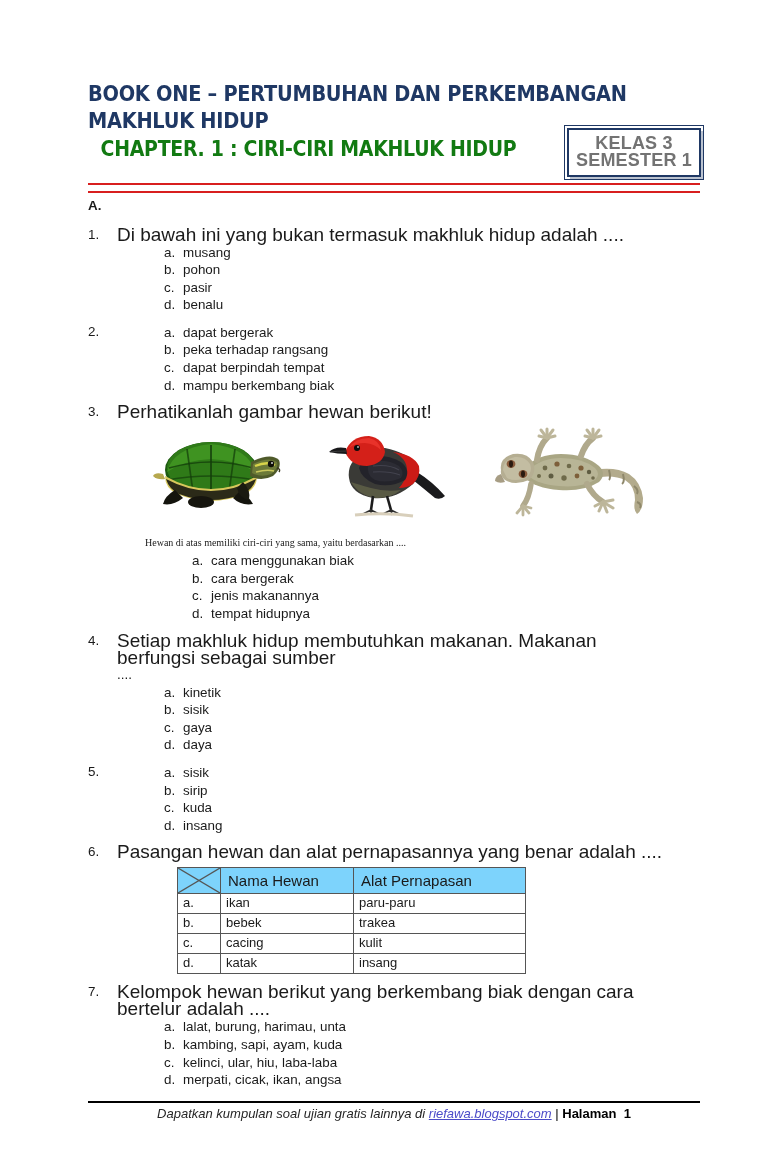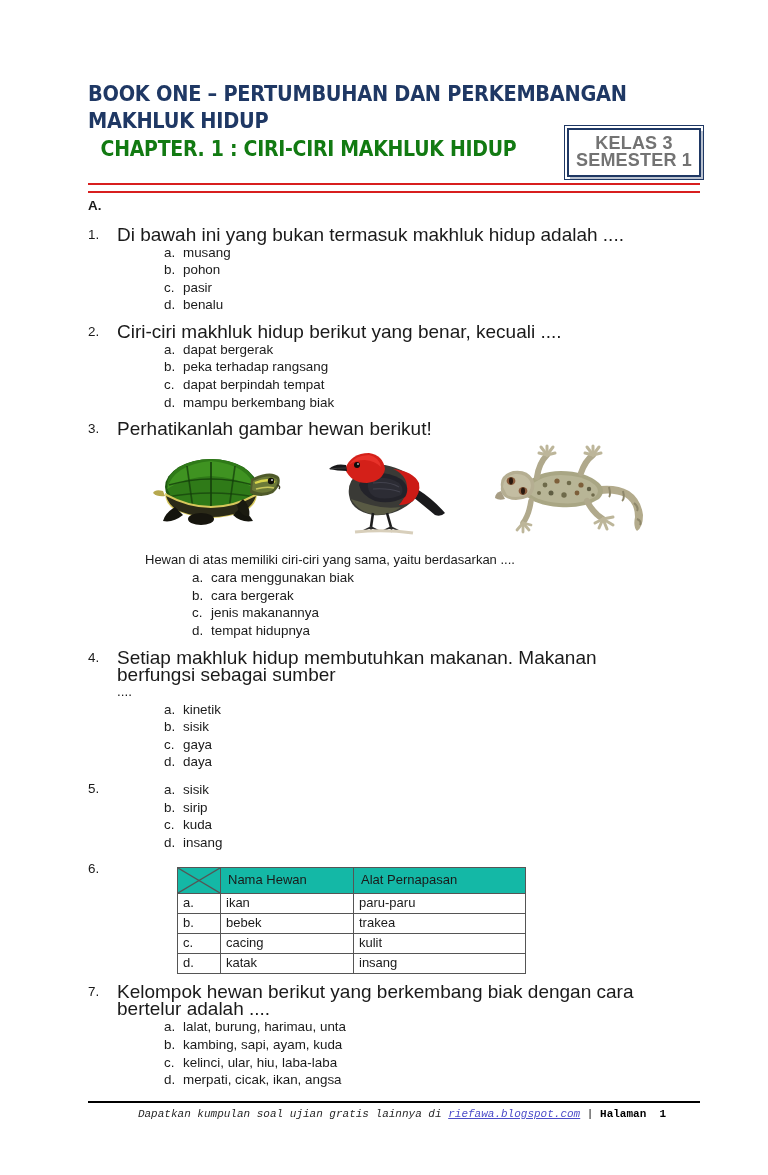--- a/index.html
+++ b/index.html
@@ -147,23 +147,24 @@
     line-height: 17.6px;
   }
   .opt-k {
     width: 19px;
     flex: 0 0 19px;
   }
 
   
   .sub-text {
     padding-left: 28px;
-    font-size: 13px;
+    font-size: 10px;
     line-height: 17px;
     margin-top: 12px;
+    font-family: Liberation Serif, serif;
   }
   .sub-opts {
     padding-left: 75px;
   }
 
   
   .figure-row {
     position: relative;
     height: 96px;
     margin-top: 6px;
@@ -190,22 +191,22 @@
   }
   table.pair td, table.pair th {
     border: 1px solid #555;
     padding: 1px 5px;
     text-align: left;
     font-weight: normal;
     height: 17px;
     vertical-align: middle;
   }
   table.pair thead th {
-    background: #14b8a6;
-    font-size: 13px;
+    background: #7dd3fc;
+    font-size: 15px;
     padding: 2px 7px;
     height: 21px;
   }
   .col-k { width: 28px; }
   .col-a { width: 118px; }
   .col-b { width: 157px; }
   th.xcell {
     position: relative;
     padding: 0;
     background: #d4d4d4;
@@ -223,27 +224,26 @@
   .footer-rule {
     position: absolute;
     left: 88px;
     top: 1101px;
     width: 612px;
     height: 0;
     border-top: 2px solid #000;
   }
   .footer {
     position: absolute;
-    left: 96px;
+    left: 88px;
     top: 1106px;
     width: 612px;
     text-align: center;
-    font-size: 11px;
+    font-size: 13px;
     line-height: 16px;
-    font-family: Liberation Mono, monospace;
   }
   .footer .it {
     font-style: italic;
     color: #262626;
   }
   .footer .lnk {
     font-style: italic;
     color: #4B4BC8;
     text-decoration: underline;
   }
@@ -296,21 +296,20 @@
             <span class="opt-k">d.</span>
             <span>benalu</span>
           </div>
         </div>
       </div>
     </div>
 
     <div class="q">
       <span class="q-num">2.</span>
       <div class="q-body">
-        <div class="q-text">Ciri-ciri makhluk hidup berikut yang benar, kecuali ....</div>
         <div class="opts">
           <div class="opt">
             <span class="opt-k">a.</span>
             <span>dapat bergerak</span>
           </div>
           <div class="opt">
             <span class="opt-k">b.</span>
             <span>peka terhadap rangsang</span>
           </div>
           <div class="opt">
@@ -543,20 +542,21 @@
             <span class="opt-k">d.</span>
             <span>insang</span>
           </div>
         </div>
       </div>
     </div>
 
     <div class="q">
       <span class="q-num">6.</span>
       <div class="q-body">
+        <div class="q-text">Pasangan hewan dan alat pernapasannya yang benar adalah ....</div>
         <div class="tbl-wrap">
           <table class="pair">
             <thead>
               <tr>
                 <th class="col-k xcell">
                   <svg viewBox="0 0 28 21" preserveAspectRatio="none">
                     <line x1="0" y1="0" x2="28" y2="21" stroke="#555" stroke-width="1"></line>
                     <line x1="28" y1="0" x2="0" y2="21" stroke="#555" stroke-width="1"></line>
                   </svg>
                 </th>

